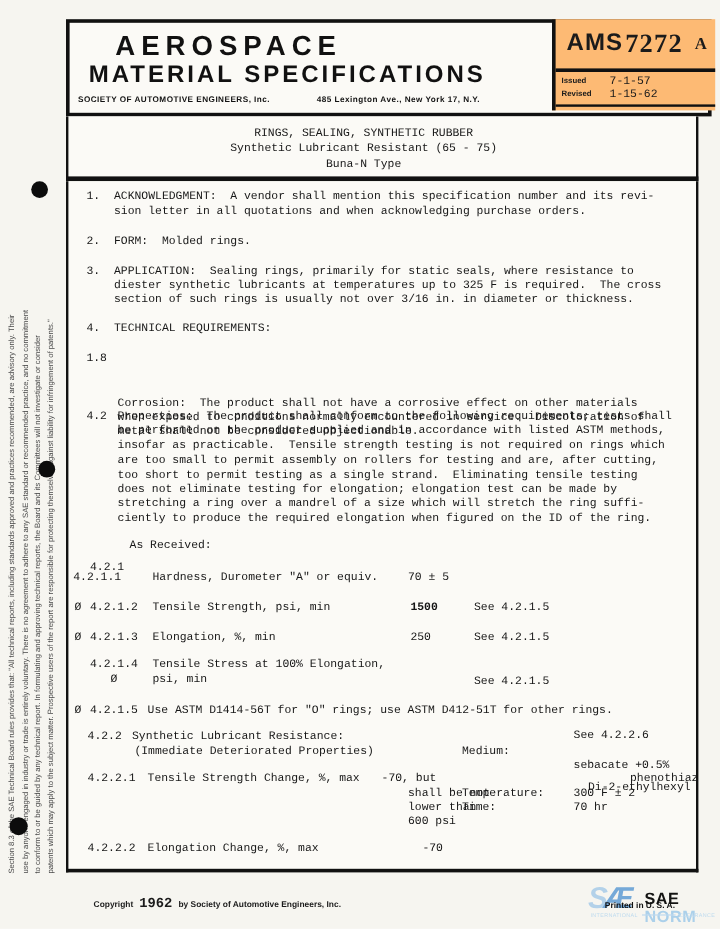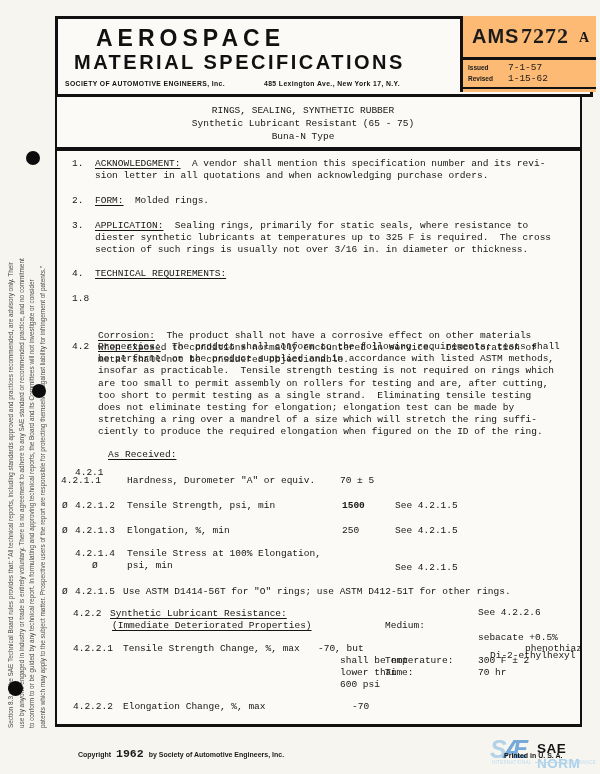--- a/index.html
+++ b/index.html
@@ -47,21 +47,21 @@
   .contentbox{
     position:absolute;left:55px;top:151px;width:527px;height:576px;
     border-left:2px solid #111;border-right:2px solid #111;border-bottom:3px solid #111;
     box-sizing:border-box;background:#fbfaf6;overflow:hidden;
   }
   .t{
     position:absolute;white-space:pre-wrap;
     font-family:"Liberation Mono",monospace;font-size:9.5px;line-height:12.2px;color:#161616;
   }
   .para{width:484px;}
-  .u{text-decoration:underline;text-underline-offset:2px;}
+  .u{text-underline-offset:2px;}
   
   .foot-c{position:absolute;left:78px;top:747px;display:flex;align-items:baseline;gap:5px;}
   .foot-c .w1{font-size:7px;font-weight:bold;}
   .foot-c .yr{font-size:11.5px;font-family:"Liberation Mono",monospace;font-weight:bold;}
   .foot-c .w2{font-size:7px;font-weight:bold;}
   .printed{position:absolute;left:504px;top:752px;font-size:7px;font-weight:bold;color:#111;z-index:3;}
   .wm{position:absolute;left:490px;top:735px;width:108px;height:34px;z-index:2;opacity:.92;}
   .wm-s{position:absolute;left:0px;top:0px;font-size:25px;font-weight:bold;font-style:italic;color:#aecfe9;letter-spacing:-2px;}
   .wm-ae{position:absolute;left:13px;top:0px;font-size:25px;font-weight:bold;font-style:italic;color:#6ba3d6;letter-spacing:-2px;}
   .wm-name{position:absolute;left:47px;top:6px;font-size:13.5px;font-weight:bold;letter-spacing:.5px;}

